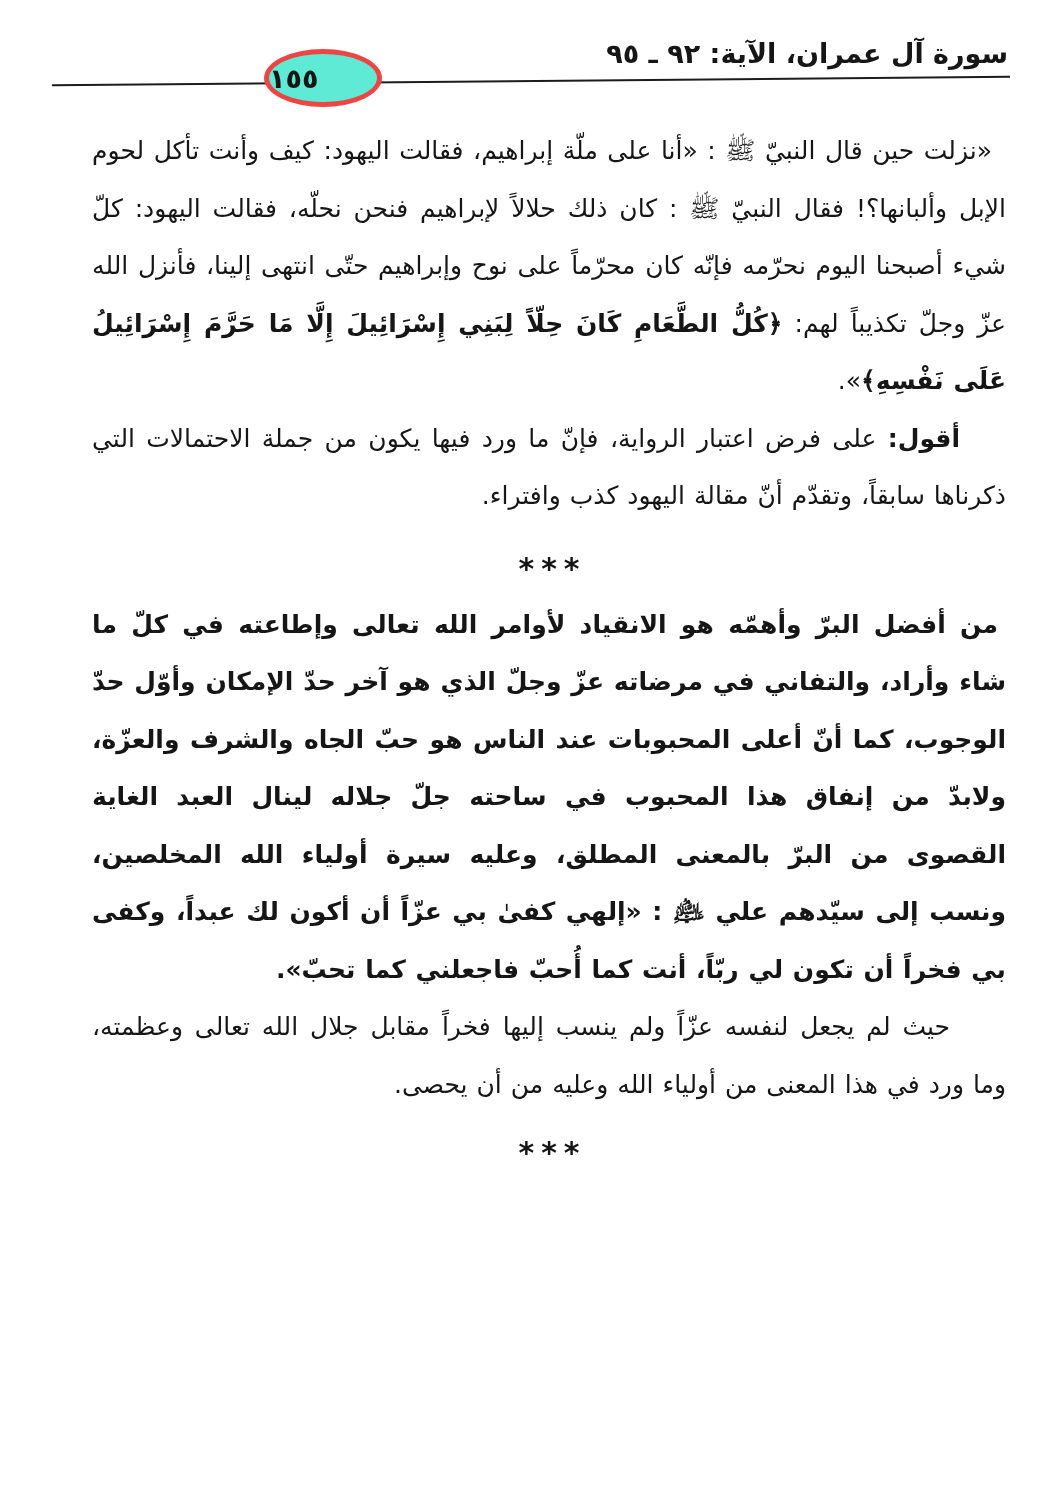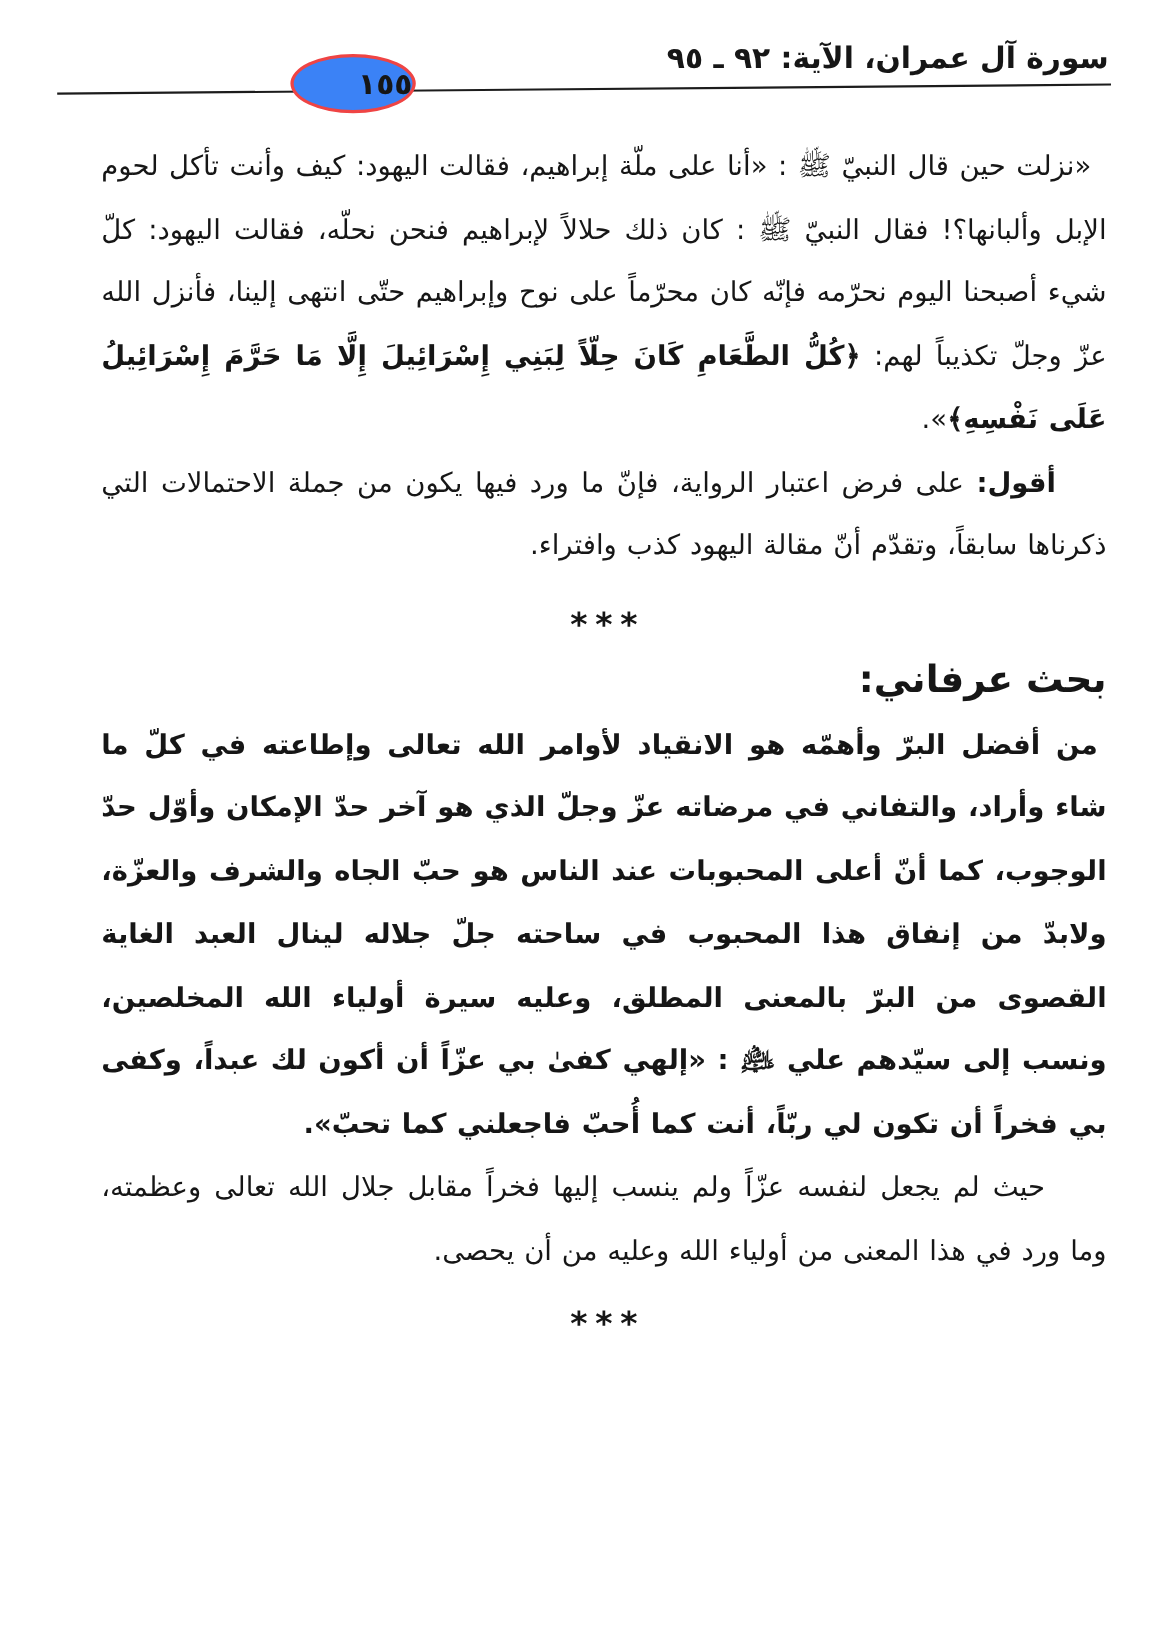--- a/index.html
+++ b/index.html
@@ -22,23 +22,23 @@
   }
   .header-rule{
     position:absolute;top:80px;left:52px;width:958px;height:2px;
     background:#1c1c1c;
     transform:rotate(-0.5deg);
     z-index:1;
   }
   .page-number-oval{
     position:absolute;top:49px;left:264px;
     width:108px;height:48px;
-    border:3px solid #ef4444;border-radius:50%;
-    background:#3b82f6;
-    display:flex;align-items:center;justify-content:flex-start;
+    border:5px solid #ef4444;border-radius:50%;
+    background:#5eead4;
+    display:flex;align-items:center;justify-content:flex-end;
     z-index:2;
   }
   .page-number-oval span{font-size:27px;font-weight:bold;line-height:1;}
   
   .content{
     position:absolute;top:122px;right:58px;width:914px;
   }
   .para{
     font-size:25px;
     line-height:57.5px;
@@ -83,21 +83,20 @@
   </div>
 
   <div class="content">
 
     <p class="para hadith"><span>«نزلت حين قال النبيّ ﷺ : «أنا على ملّة إبراهيم، فقالت اليهود: كيف وأنت تأكل لحوم الإبل وألبانها؟! فقال النبيّ ﷺ : كان ذلك حلالاً لإبراهيم فنحن نحلّه، فقالت اليهود: كلّ شيء أصبحنا اليوم نحرّمه فإنّه كان محرّماً على نوح وإبراهيم حتّى انتهى إلينا، فأنزل الله عزّ وجلّ تكذيباً لهم: </span><span class="quran">﴿كُلُّ الطَّعَامِ كَانَ حِلّاً لِبَنِي إِسْرَائِيلَ إِلَّا مَا حَرَّمَ إِسْرَائِيلُ عَلَى نَفْسِهِ﴾</span><span>».</span></p>
 
     <p class="para comment"><span class="lead">أقول:</span><span> على فرض اعتبار الرواية، فإنّ ما ورد فيها يكون من جملة الاحتمالات التي ذكرناها سابقاً، وتقدّم أنّ مقالة اليهود كذب وافتراء.</span></p>
 
     <div class="separator">***</div>
 
-    <h2 class="section-heading">بحث عرفاني:</h2>
 
     <p class="para mystic">من أفضل البرّ وأهمّه هو الانقياد لأوامر الله تعالى وإطاعته في كلّ ما شاء وأراد، والتفاني في مرضاته عزّ وجلّ الذي هو آخر حدّ الإمكان وأوّل حدّ الوجوب، كما أنّ أعلى المحبوبات عند الناس هو حبّ الجاه والشرف والعزّة، ولابدّ من إنفاق هذا المحبوب في ساحته جلّ جلاله لينال العبد الغاية القصوى من البرّ بالمعنى المطلق، وعليه سيرة أولياء الله المخلصين، ونسب إلى سيّدهم علي ﵇ : «إلهي كفىٰ بي عزّاً أن أكون لك عبداً، وكفى بي فخراً أن تكون لي ربّاً، أنت كما أُحبّ فاجعلني كما تحبّ».</p>
 
     <p class="para conclusion">حيث لم يجعل لنفسه عزّاً ولم ينسب إليها فخراً مقابل جلال الله تعالى وعظمته، وما ورد في هذا المعنى من أولياء الله وعليه من أن يحصى.</p>
 
     <div class="separator bottom">***</div>
 
   </div>
 </div>
 

